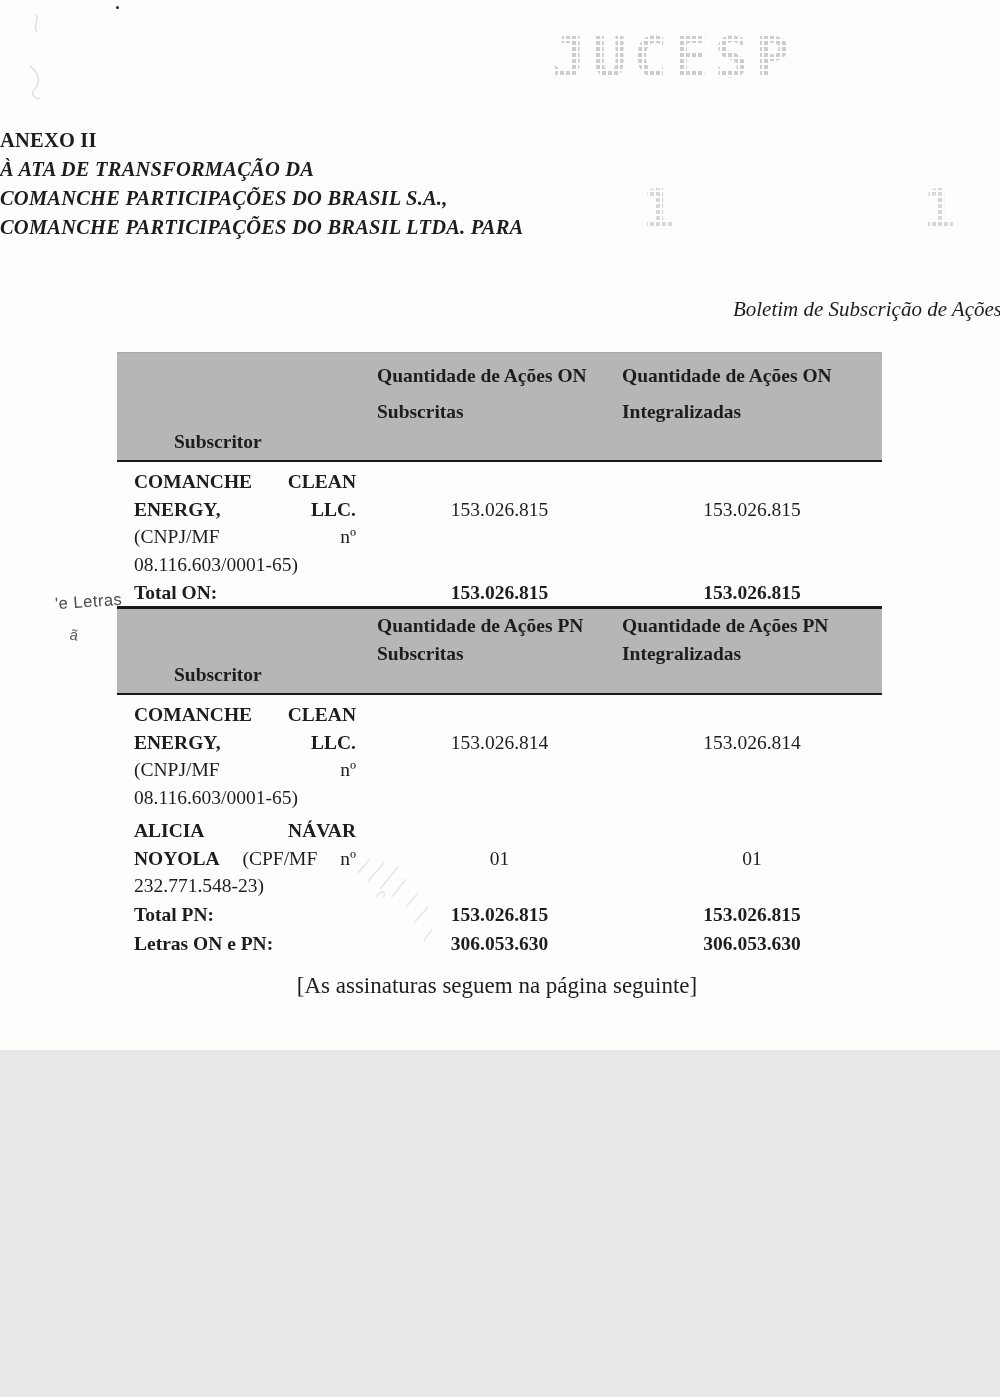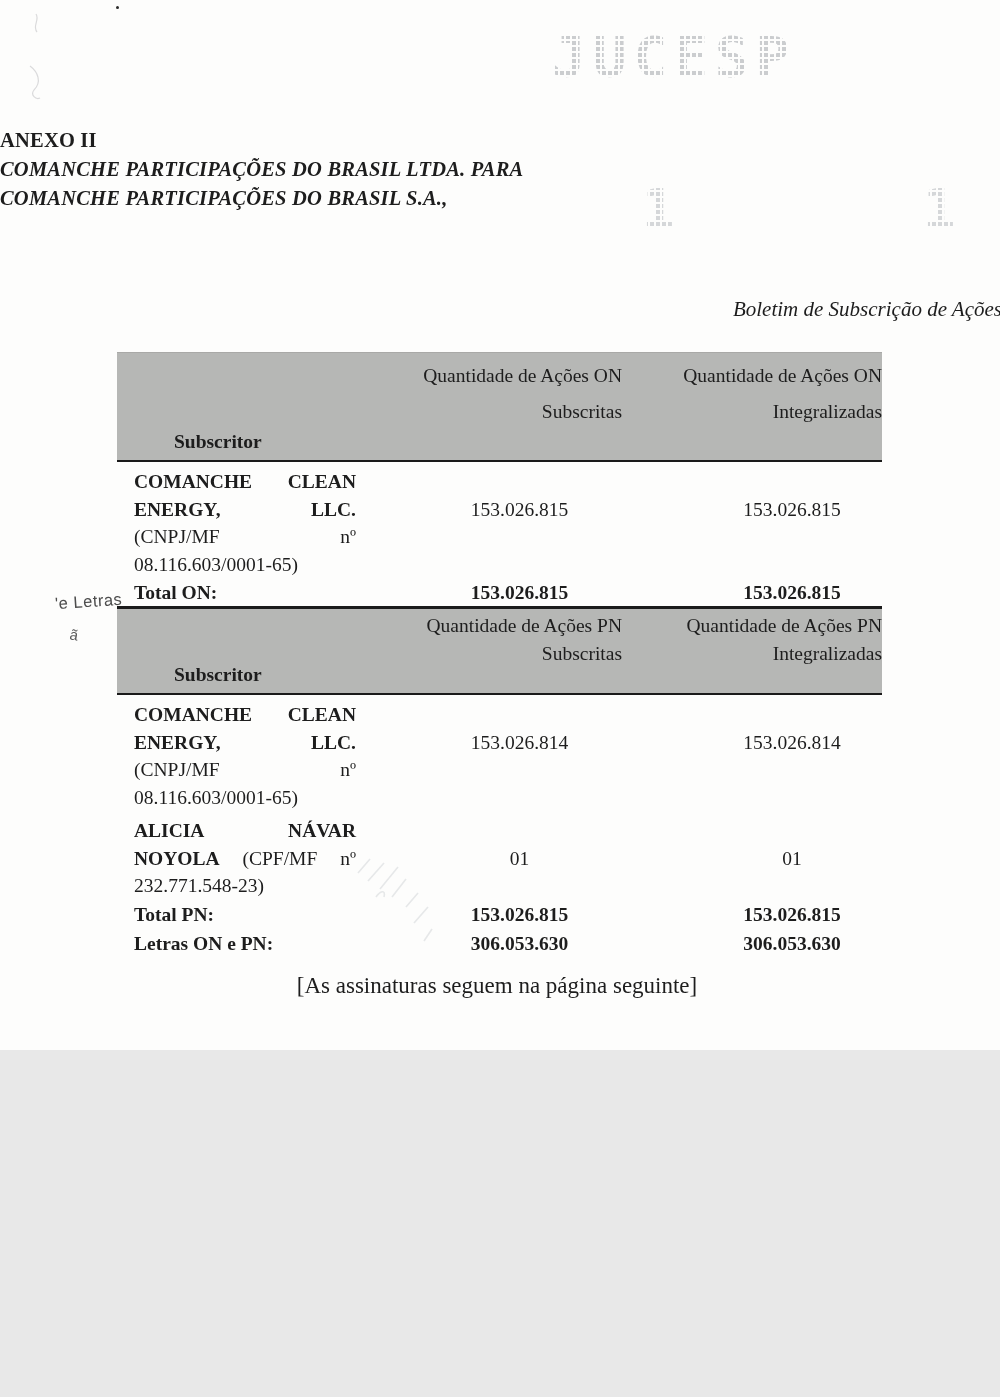--- a/index.html
+++ b/index.html
@@ -40,24 +40,24 @@
   .tbl-on { top:352px; }
   .tbl-pn { top:606px; border-top:3px solid #1b1b1b; }
 
   .thead {
     display:grid; grid-template-columns:260px 245px 260px;
     background:#b6b7b5; border-bottom:2px solid #1a1a1a;
   }
   .tbl-on .thead { height:110px; border-top:1px solid #a9a9a7; }
   .tbl-pn .thead { height:86px; }
   .th-sub { align-self:end; font-weight:bold; padding:0 0 7px 57px; }
-  .th-qty { text-align:right; font-weight:normal; padding-top:5px; line-height:36px; }
+  .th-qty { text-align:left; font-weight:bold; padding-top:5px; line-height:36px; }
   .tbl-pn .th-qty { padding-top:3px; line-height:28px; }
 
-  .trow, .trow-total { display:grid; grid-template-columns:260px 245px 260px;gap:20px; }
+  .trow, .trow-total { display:grid; grid-template-columns:260px 245px 260px; }
   .cell-name { padding:6px 0 0 17px; }
   .name-par { width:222px; text-align:justify; text-align-last:left; line-height:27.5px; }
   .name-par .b { font-weight:bold; }
   .cell-val { text-align:center; padding-top:33.5px; line-height:27.5px; }
   .trow-total { font-weight:bold; line-height:27.5px; padding:1px 0; }
   .trow-total .lbl { padding-left:17px; }
   .trow-total .val { text-align:center; }
 
   
   .margin-note {
@@ -87,22 +87,23 @@
   <div class="artifact corner-dot"></div>
   <svg class="edge-svg" width="40" height="100" viewBox="0 0 40 100">
     <path d="M14,6 C18,12 10,18 15,24" stroke="#9b9ba0" stroke-width="1.2" fill="none"></path>
     <path d="M8,58 C16,64 20,74 12,82 C8,87 14,92 18,90" stroke="#9b9ba0" stroke-width="1.2" fill="none"></path>
   </svg>
   <div class="artifact dotify stamp-jucesp">JUCESP</div>
   <div class="artifact dotify stamp-frag">1 1</div>
 
   <div class="title-block">
     <div>ANEXO II</div>
+    <div class="it">À ATA DE TRANSFORMAÇÃO DA</div>
+    <div class="it">COMANCHE PARTICIPAÇÕES DO BRASIL S.A.,</div>
     <div class="it">COMANCHE PARTICIPAÇÕES DO BRASIL LTDA. PARA</div>
-    <div class="it">COMANCHE PARTICIPAÇÕES DO BRASIL S.A.,</div>
   </div>
 
   <div class="subtitle">Boletim de Subscrição de Ações</div>
 
   <div class="tbl tbl-on">
     <div class="thead">
       <div class="th-sub">Subscritor</div>
       <div class="th-qty">
         <div>Quantidade de Ações ON</div>
         <div>Subscritas</div>

